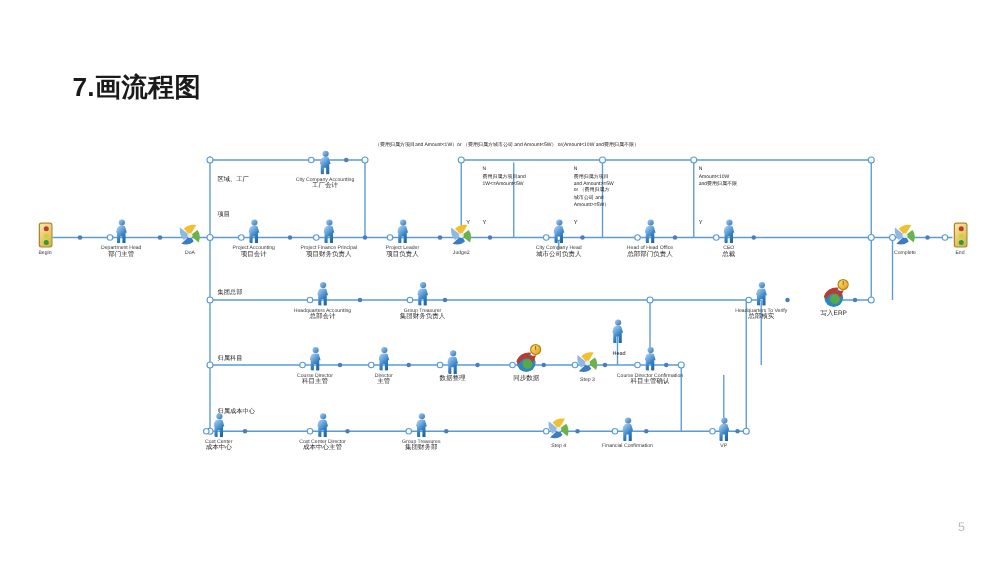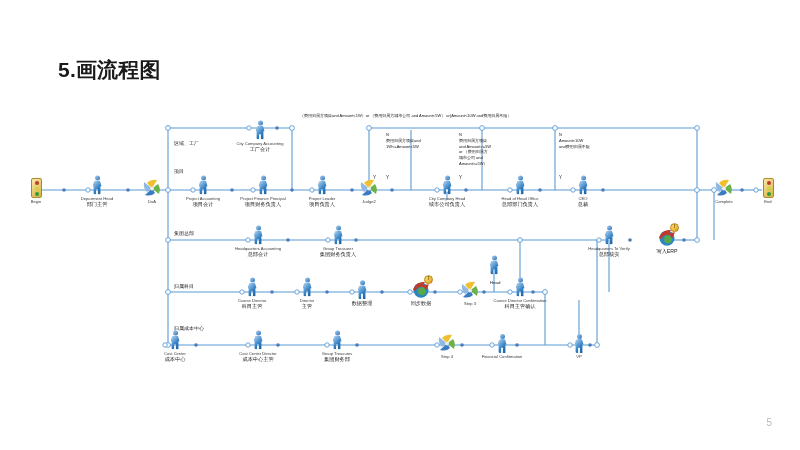--- a/index.html
+++ b/index.html
@@ -66,21 +66,21 @@
   .cond{position:absolute;font-size:4.0px;color:#1a1a1a;line-height:1.45;white-space:pre-line;}
   .branch-label{position:absolute;font-size:5.0px;color:#1a1a1a;}
   .yn{position:absolute;font-size:4.6px;color:#1a1a1a;}
   .edge-label{position:absolute;font-size:4.4px;color:#1a1a1a;}
 </style>
 </head>
 <body>
 
 <div id="slide">
 
-  <div id="title">5.画流程图</div>
+  <div id="title">7.画流程图</div>
 
   <svg id="wires" viewBox="0 0 800 450" xmlns="http://www.w3.org/2000/svg">
     <defs>
       <style>
         .ln{stroke:#5b9bd5;stroke-width:1.1;fill:none;}
         .hub{fill:#ffffff;stroke:#5b9bd5;stroke-width:.9;}
         .dot{fill:#4a7ebb;}
       </style>
     </defs>
 

